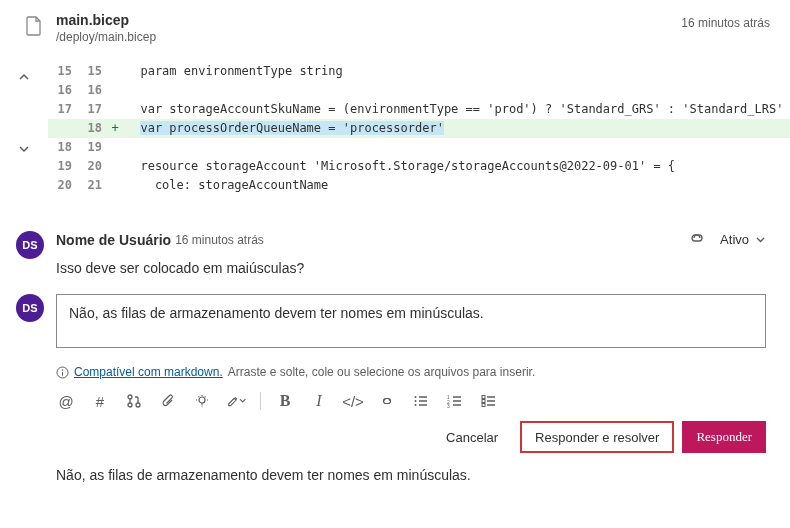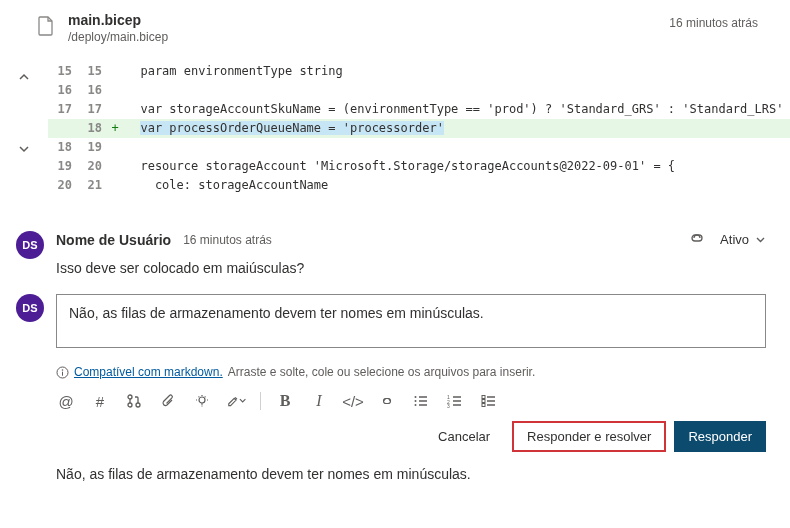--- a/index.html
+++ b/index.html
@@ -1,18 +1,18 @@
 <!DOCTYPE html>
 <html><head>
   <meta charset="utf-8">
   <style>
     * { box-sizing: border-box; margin: 0; padding: 0; }
     body { font-family: -apple-system, BlinkMacSystemFont, "Segoe UI", sans-serif; font-size: 13px; color: #323130; background: #fff; width: 790px; }
     
-    .file-header { display: flex; align-items: flex-start; padding: 12px 32px; }
+    .file-header { display: flex; align-items: flex-start; padding: 12px 20px; }
     .file-icon { width: 28px; height: 28px; display: flex; align-items: center; justify-content: center; margin-right: 8px; }
     .file-info { flex: 1; }
     .file-name { font-size: 14px; font-weight: 600; color: #323130; }
     .file-path { font-size: 12px; color: #605e5c; margin-top: 2px; }
     .file-time { font-size: 12px; color: #605e5c; padding-top: 4px; }
     
     .diff-container { display: flex; padding: 6px 0 20px 0; }
     .diff-toggle-col { width: 48px; display: flex; flex-direction: column; align-items: center; }
     .collapse-btn { width: 22px; height: 22px; display: flex; align-items: center; justify-content: center; cursor: pointer; margin-top: 4px; }
     .diff-toggle-col .collapse-btn:last-child { margin-top: 50px; }
@@ -21,21 +21,21 @@
     .code-row { display: flex; }
     .lineno { width: 30px; text-align: right; color: #8a8886; padding-right: 6px; user-select: none; font-weight: bold; }
     .gutter-sym { width: 14px; text-align: center; color: #107c10; user-select: none; }
     .code-text { white-space: pre; flex: 1; padding-left: 4px; }
     .code-row.added { background: #e6f7e6; }
     .code-row .hl { background: #c7e6f5; }
     
     .comment-block { display: flex; padding: 16px 0 6px 16px; align-items: flex-start; }
     .avatar { width: 28px; height: 28px; border-radius: 50%; background: #4c1d95; color: #fff; font-size: 11px; font-weight: 600; display: flex; align-items: center; justify-content: center; flex-shrink: 0; }
     .comment-body { flex: 1; padding-left: 12px; padding-right: 24px; }
-    .comment-header { display: flex; align-items: center; gap: 12px; }
+    .comment-header { display: flex; align-items: center; gap: 4px; }
     .username { font-weight: 600; font-size: 14px; }
     .comment-time { font-size: 12px; color: #605e5c; }
     .comment-actions-right { margin-left: auto; display: flex; align-items: center; gap: 14px; color: #605e5c; }
     .comment-text { margin-top: 12px; font-size: 14px; color: #323130; }
     .status-pill { font-size: 13px; color: #323130; display: flex; align-items: center; gap: 6px; }
     
     .reply-block { display: flex; padding: 12px 24px 6px 16px; align-items: flex-start; }
     .reply-box { flex: 1; margin-left: 12px; }
     .reply-textarea { width: 100%; border: 1px solid #8a8886; padding: 10px 12px; font-size: 14px; color: #323130; font-family: inherit; min-height: 40px; resize: none; }
     
@@ -45,21 +45,21 @@
     .toolbar { display: flex; align-items: center; gap: 14px; padding: 4px 0 10px 56px; color: #605e5c; }
     .toolbar .sep { width: 1px; height: 18px; background: #d2d0ce; }
     .tool { width: 20px; height: 20px; display: flex; align-items: center; justify-content: center; cursor: pointer; font-size: 15px; }
     .tool.bold { font-weight: 700; font-family: "Times New Roman", serif; font-size: 16px; }
     .tool.italic { font-style: italic; font-family: "Times New Roman", serif; font-size: 16px; }
     
     .btn-row { display: flex; gap: 8px; justify-content: flex-end; padding: 0 24px 14px 0; }
     .btn { padding: 8px 14px; font-size: 13px; border: none; cursor: pointer; font-family: inherit; }
     .btn-cancel { background: #fff; color: #323130; }
     .btn-resolve { background: #fff; color: #323130; border: 2.5px solid #d13438; padding: 6px 13px; }
-    .btn-reply { background: #0c4a6e; color: #fff; }
+    .btn-reply { background: #be185d; color: #fff; font-family: Liberation Serif, serif; }
     
     .trailing-text { padding: 0 0 14px 56px; font-size: 14px; color: #323130; }
   </style>
 </head>
 <body>
 
 <div class="file-header">
   <div class="file-icon">
     <svg width="18" height="20" viewBox="0 0 18 20">
         <path d="M3 1h8l4 4v13a1 1 0 0 1-1 1H3a1 1 0 0 1-1-1V2a1 1 0 0 1 1-1z" fill="none" stroke="#8a8886" stroke-width="1.3"></path>

